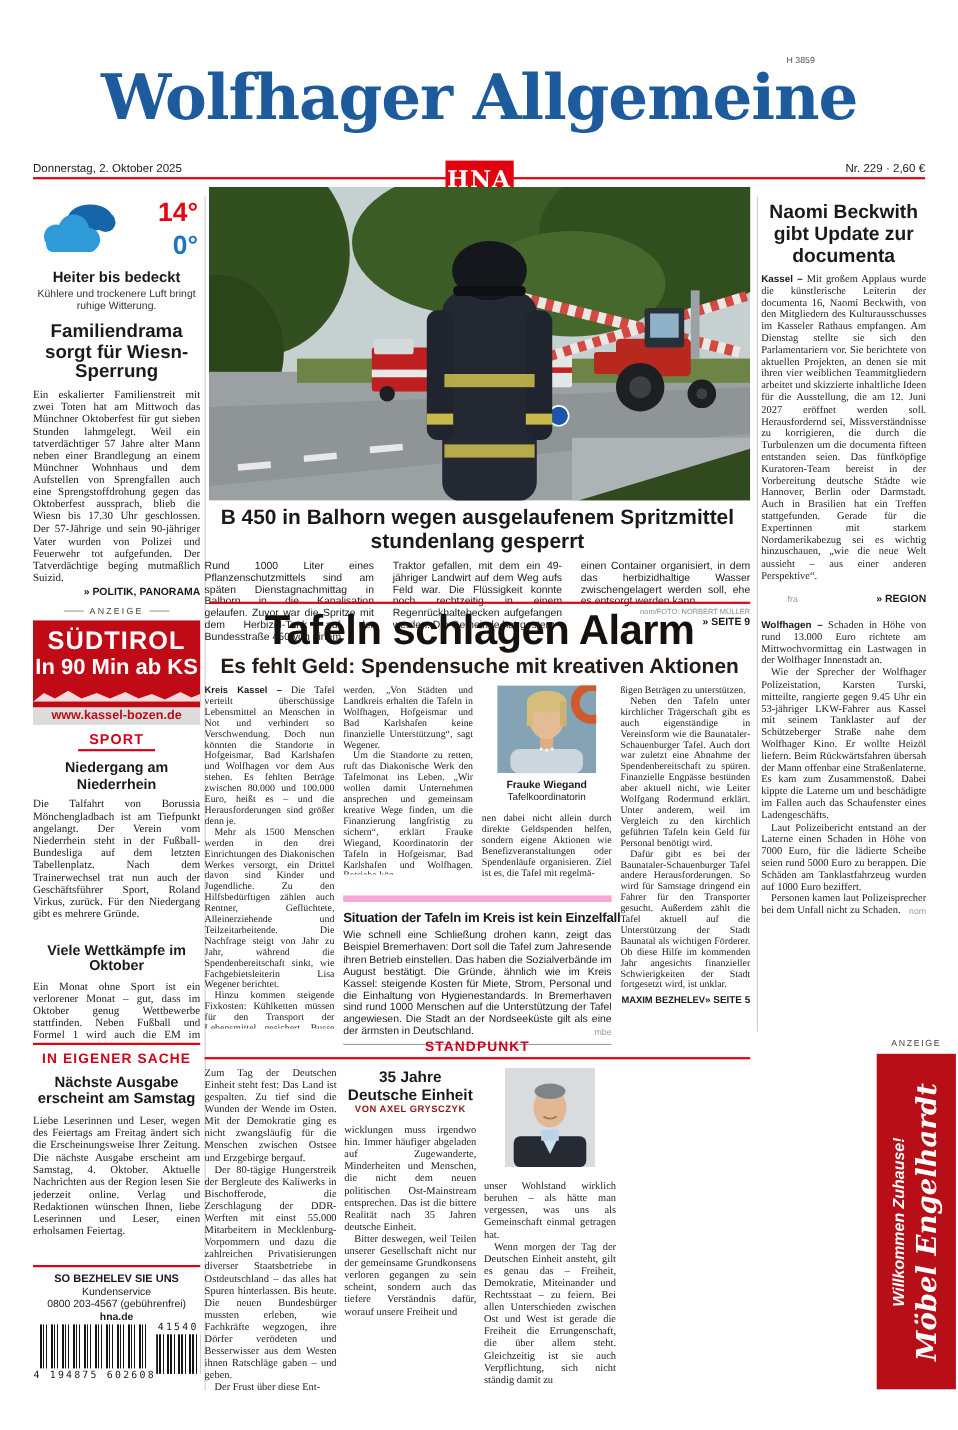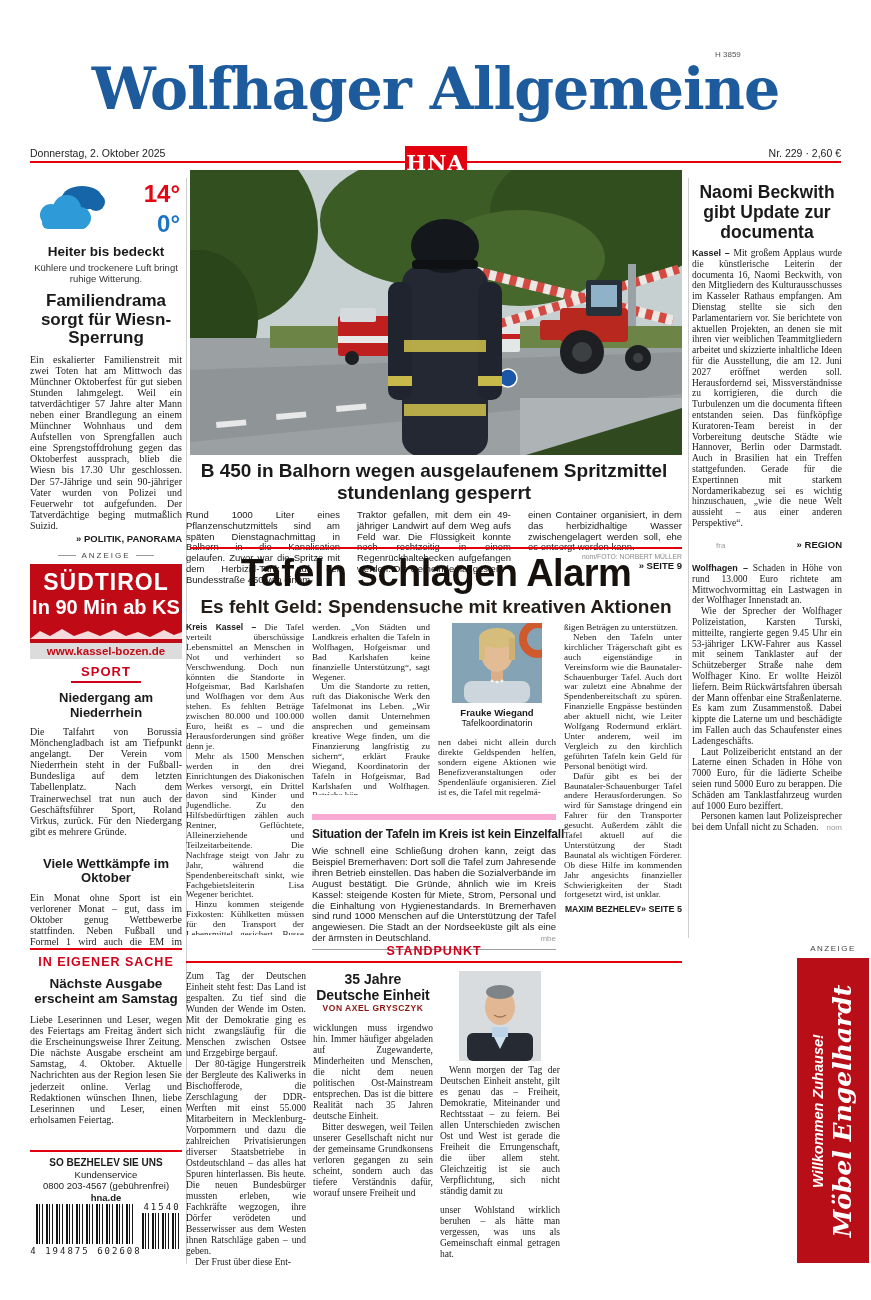--- a/index.html
+++ b/index.html
@@ -322,22 +322,22 @@
           <svg width="82" height="90" viewBox="0 0 82 90">
             <rect width="82" height="90" fill="#d9dcde"></rect>
             <rect x="8" y="62" width="66" height="28" rx="6" fill="#262b33"></rect>
             <polygon points="33,62 49,62 41,78" fill="#cfe0ee"></polygon>
             <rect x="33" y="56" width="16" height="10" fill="#bcd4e8"></rect>
             <ellipse cx="41" cy="36" rx="15" ry="18" fill="#e2b894"></ellipse>
             <ellipse cx="41" cy="21" rx="14" ry="7" fill="#7f8488"></ellipse>
             <path d="M35 44 Q41 48 47 44" stroke="#a3744f" stroke-width="1.5" fill="none"></path>
           </svg>
         </div>
+        <p class="serifbody standbody" style="margin:8px 0 0 0;">unser Wohlstand wirklich beruhen – als hätte man vergessen, was uns als Gemeinschaft einmal getragen hat.</p>
         <p class="serifbody standbody ind" style="margin:0;">Wenn morgen der Tag der Deutschen Einheit ansteht, gilt es genau das – Freiheit, Demokratie, Miteinander und Rechtsstaat – zu feiern. Bei allen Unterschieden zwischen Ost und West ist gerade die Freiheit die Errungenschaft, die über allem steht. Gleichzeitig ist sie auch Verpflichtung, sich nicht ständig damit zu</p>
-        <p class="serifbody standbody" style="margin:8px 0 0 0;">unser Wohlstand wirklich beruhen – als hätte man vergessen, was uns als Gemeinschaft einmal getragen hat.</p>
       </div>
     </div>
   </div>
 
   <div class="abs" style="left:692px;top:182px;width:150px;">
     <div class="art-title-r">Naomi Beckwith gibt Update zur documenta</div>
     <div class="clip" style="height:290px;margin-top:6px;">
       <p class="serifbody rightbody" style="margin:0;"><span class="lead" style="font-size:9px;">Kassel –</span> <span>Mit großem Applaus wurde die künstlerische Leiterin der documenta 16, Naomi Beckwith, von den Mitgliedern des Kulturausschusses im Kasseler Rathaus empfangen. Am Dienstag stellte sie sich den Parlamentariern vor. Sie berichtete von aktuellen Projekten, an denen sie mit ihren vier weiblichen Teammitgliedern arbeitet und skizzierte inhaltliche Ideen für die Ausstellung, die am 12. Juni 2027 eröffnet werden soll. Herausfordernd sei, Missverständnisse zu korrigieren, die durch die Turbulenzen um die documenta fifteen entstanden seien. Das fünfköpfige Kuratoren-Team bereist in der Vorbereitung deutsche Städte wie Hannover, Berlin oder Darmstadt. Auch in Brasilien hat ein Treffen stattgefunden. Gerade für die Expertinnen mit starkem Nordamerikabezug sei es wichtig hinzuschauen, „wie die neue Welt aussieht – aus einer anderen Perspektive“.</span></p>
     </div>
     <div style="display:flex;justify-content:space-between;align-items:baseline;margin-top:1px;">

